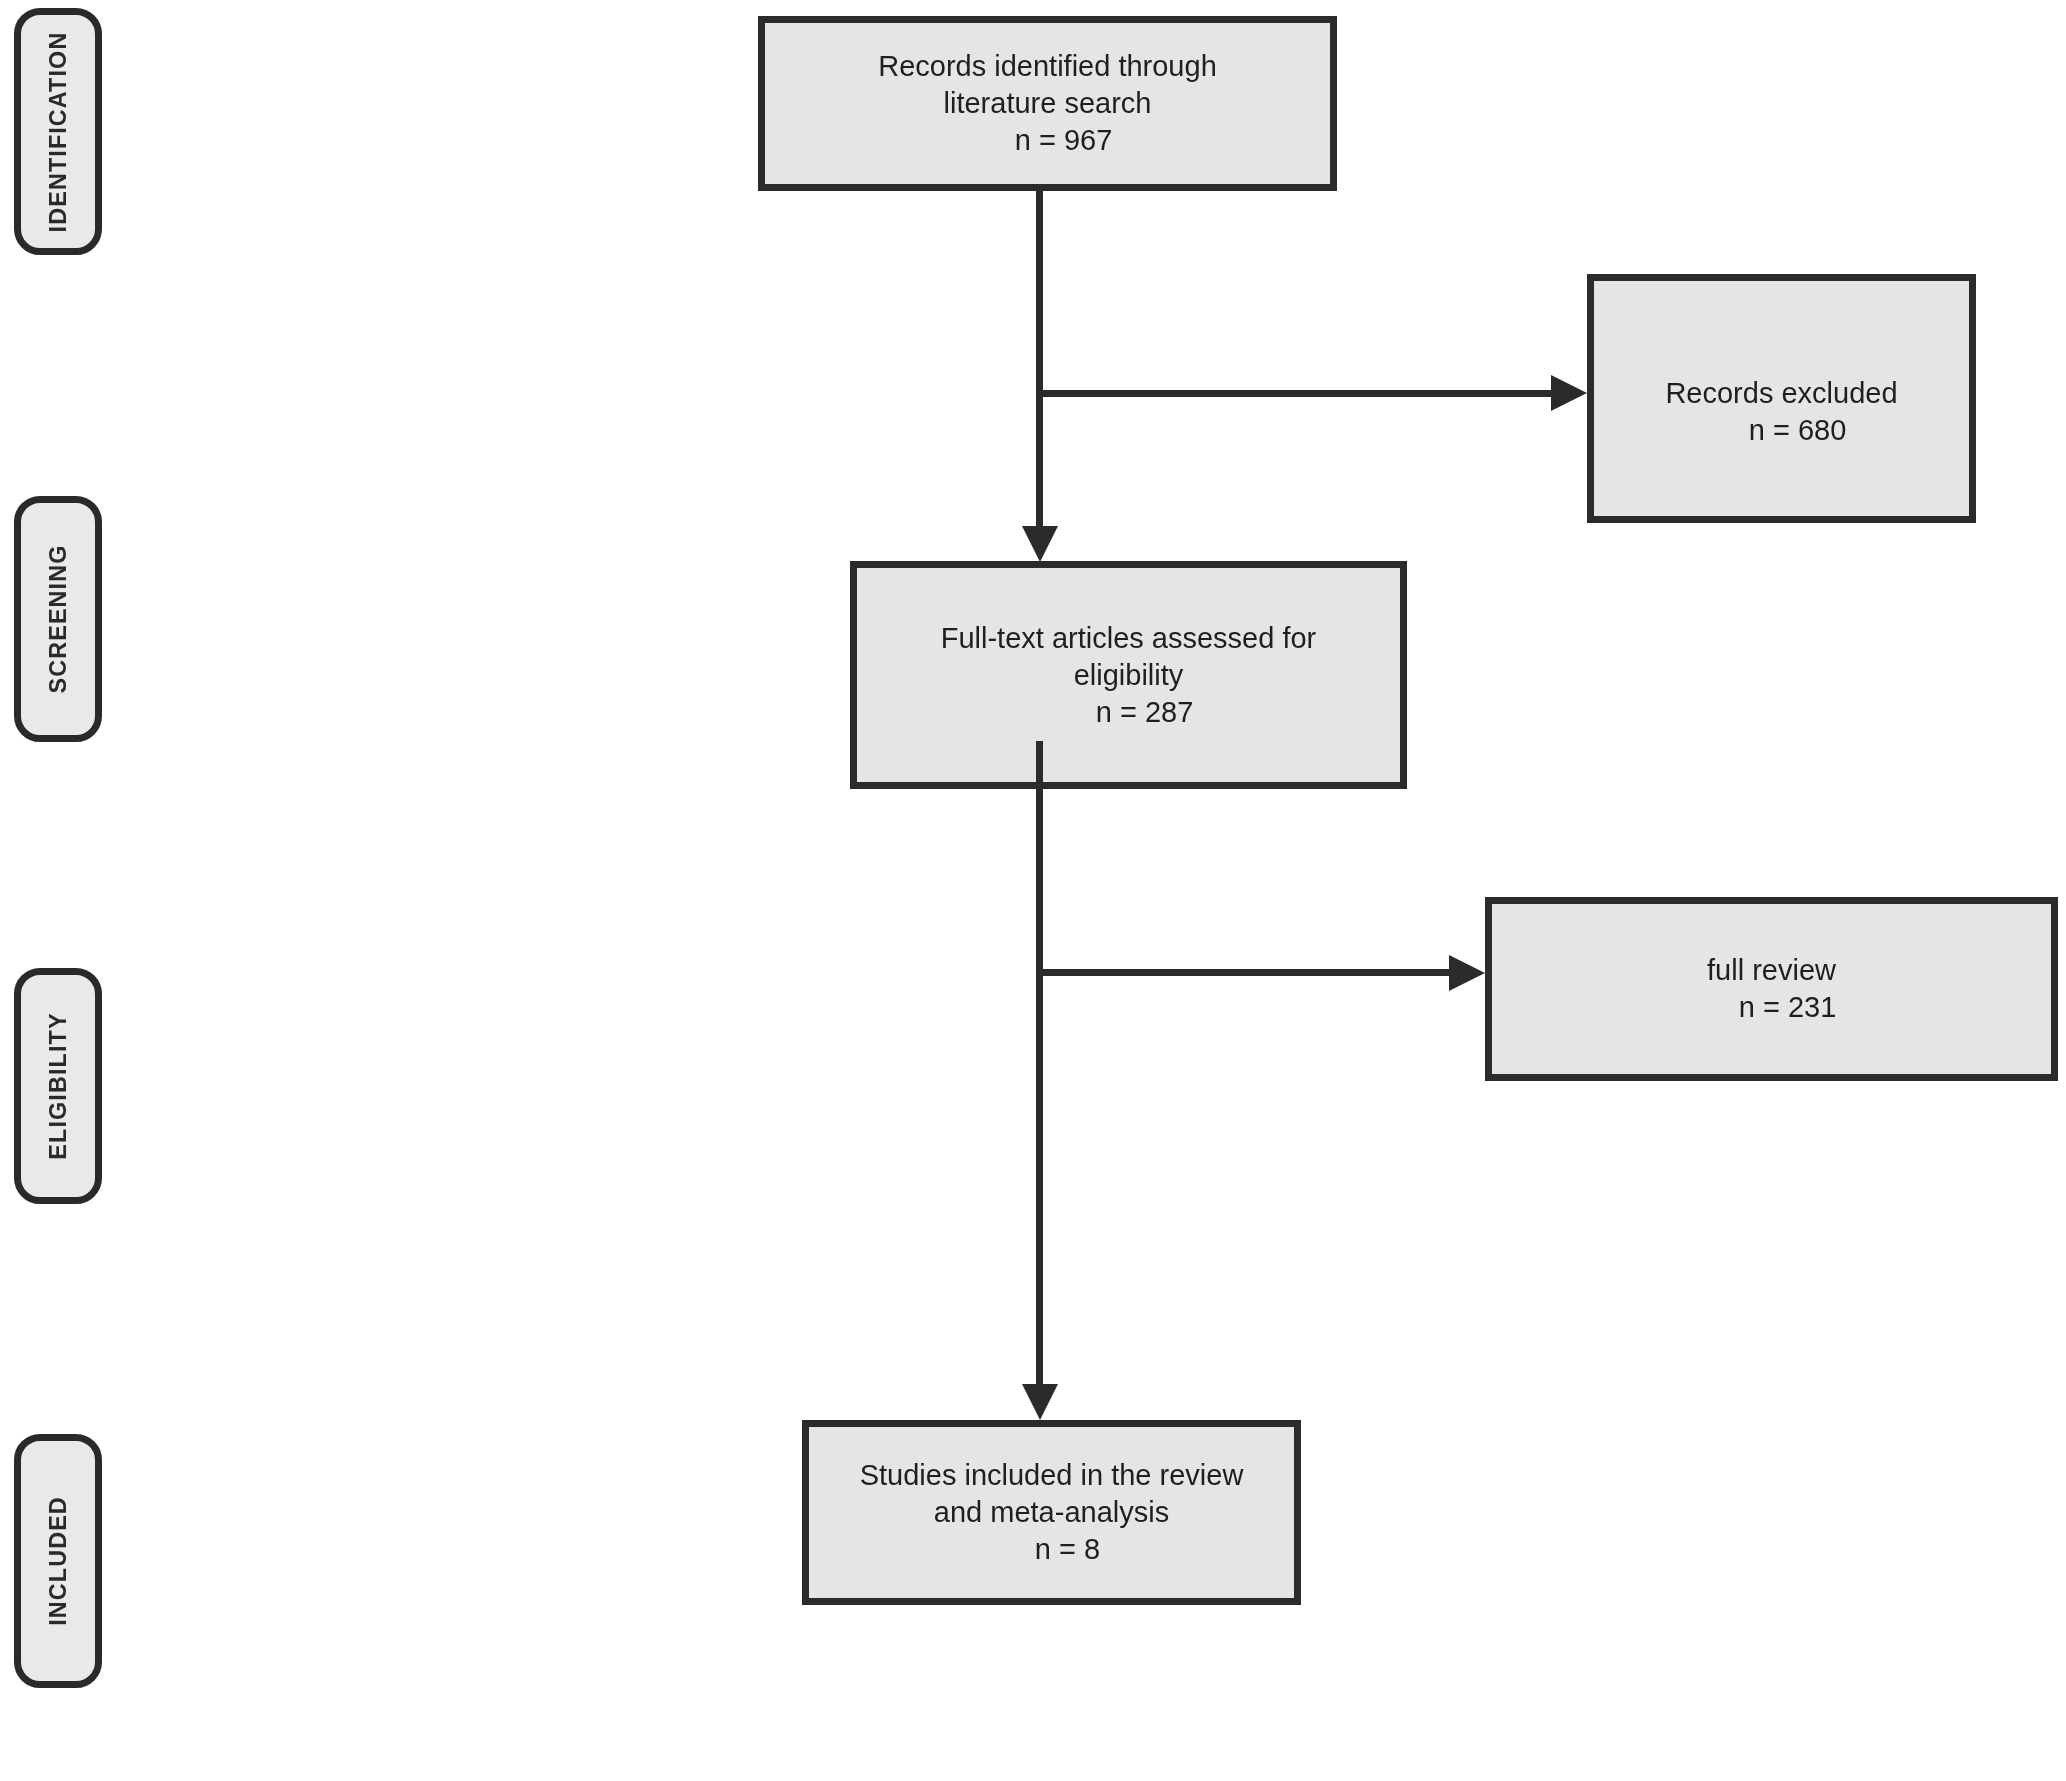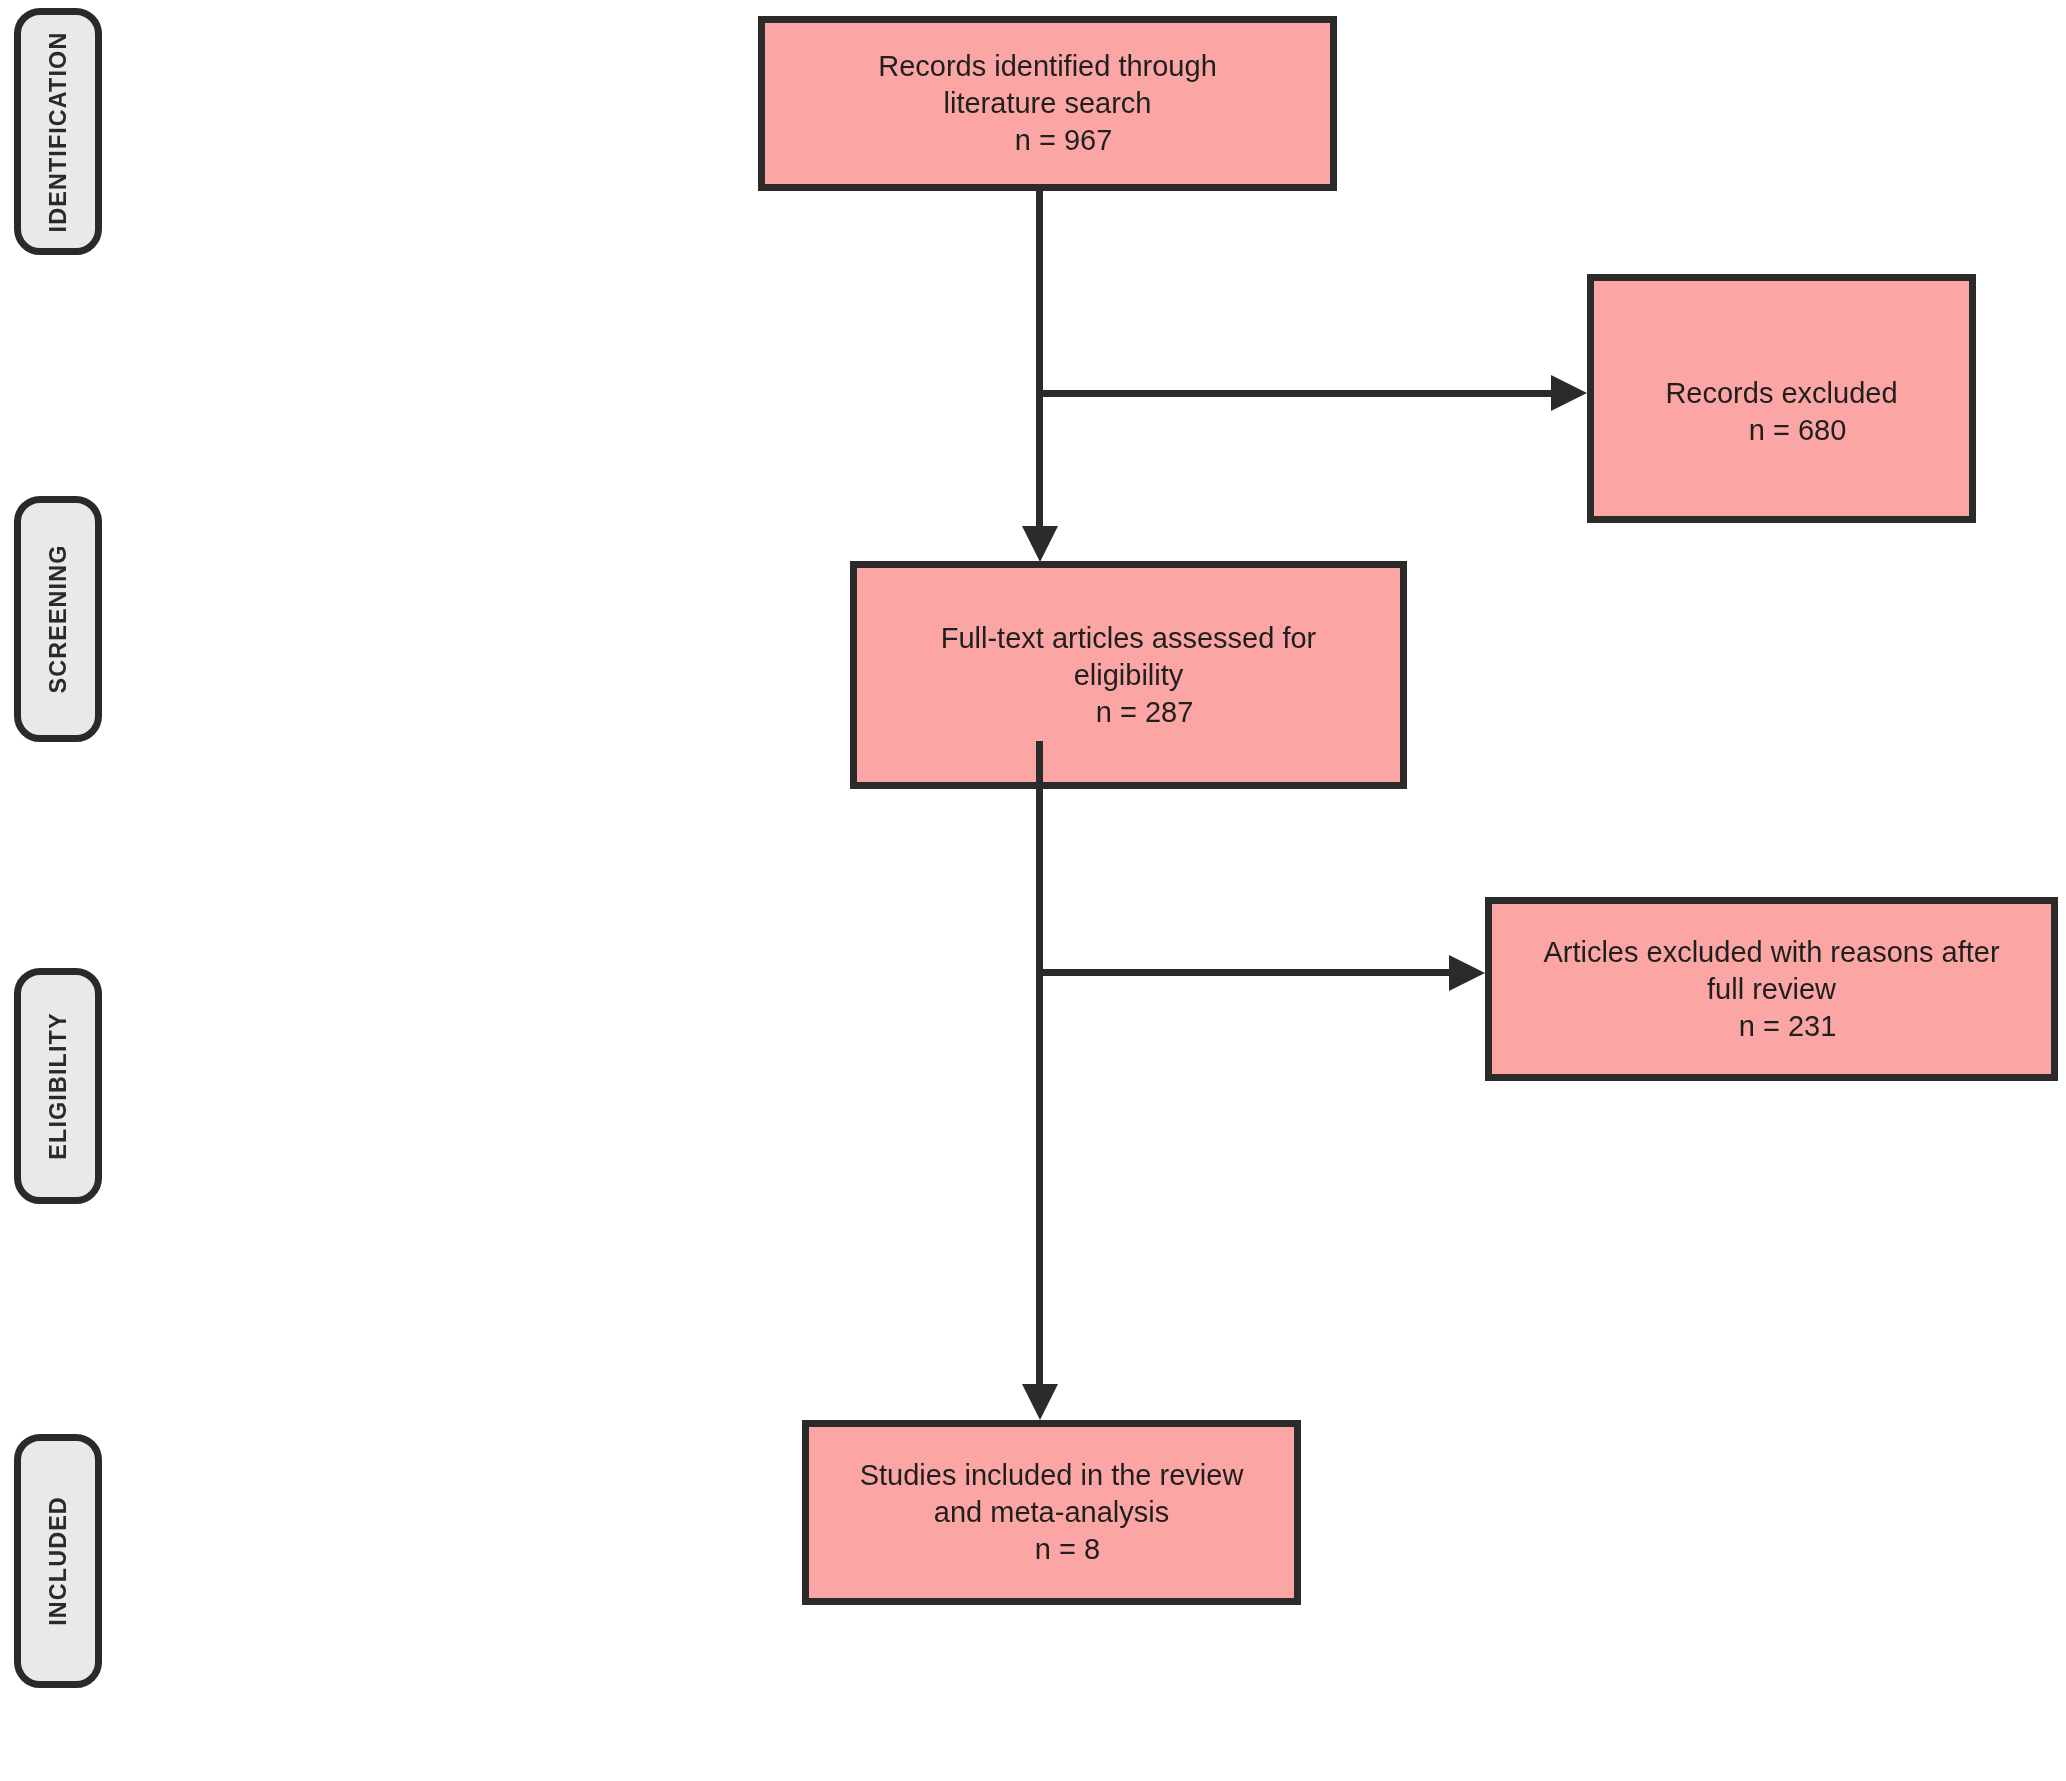--- a/index.html
+++ b/index.html
@@ -34,21 +34,21 @@
     font-size: 23.4px;
     letter-spacing: 1.1px;
     color: #2a2a2a;
     white-space: nowrap;
   }
 
   
   .box {
     position: absolute;
     border: 7px solid #2b2b2b;
-    background: #fca5a5;
+    background: #e5e5e5;
     box-sizing: border-box;
     display: flex;
     flex-direction: column;
     justify-content: center;
     align-items: center;
     text-align: center;
     font-size: 29px;
     line-height: 37px;
     color: #1f1f1f;
   }
@@ -127,21 +127,20 @@
   <span class="tline count">n = 680</span>
 </div>
 
 <div class="box" id="box-fulltext">
   <span class="tline">Full-text articles assessed for</span>
   <span class="tline">eligibility</span>
   <span class="tline count">n = 287</span>
 </div>
 
 <div class="box" id="box-articles-excluded">
-  <span class="tline">Articles excluded with reasons after</span>
   <span class="tline">full review</span>
   <span class="tline count">n = 231</span>
 </div>
 
 <div class="box" id="box-included">
   <span class="tline">Studies included in the review</span>
   <span class="tline">and meta-analysis</span>
   <span class="tline count">n = 8</span>
 </div>
 

